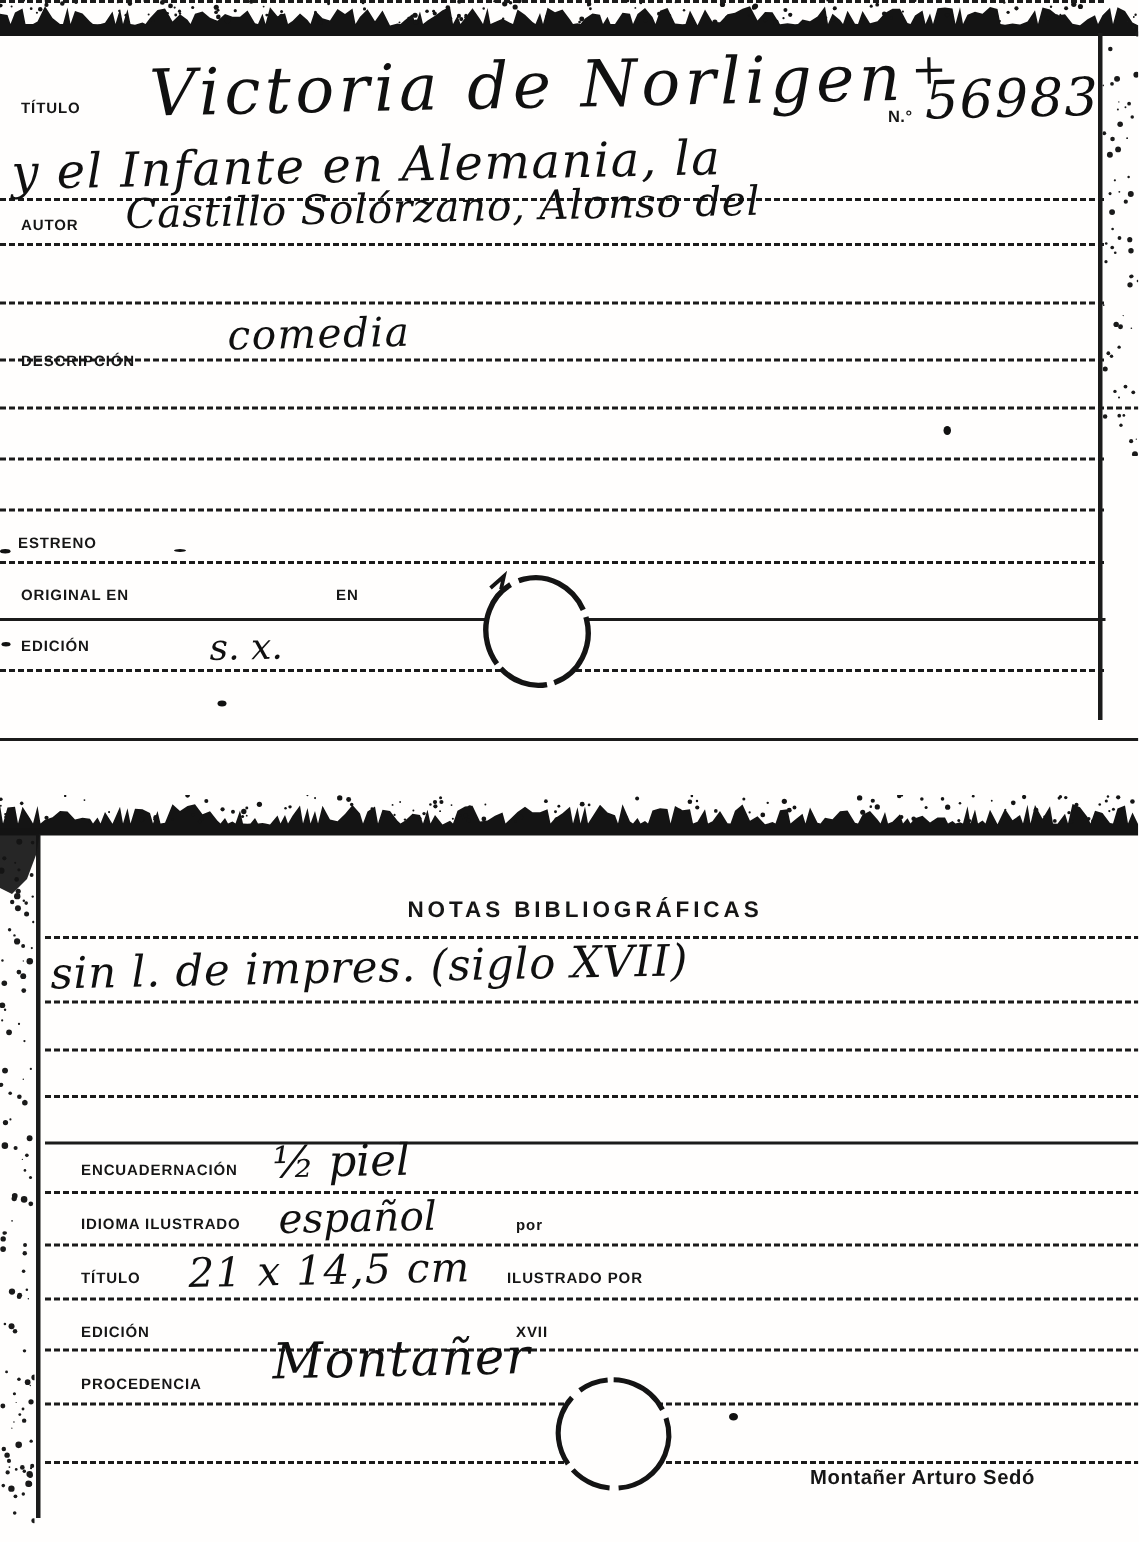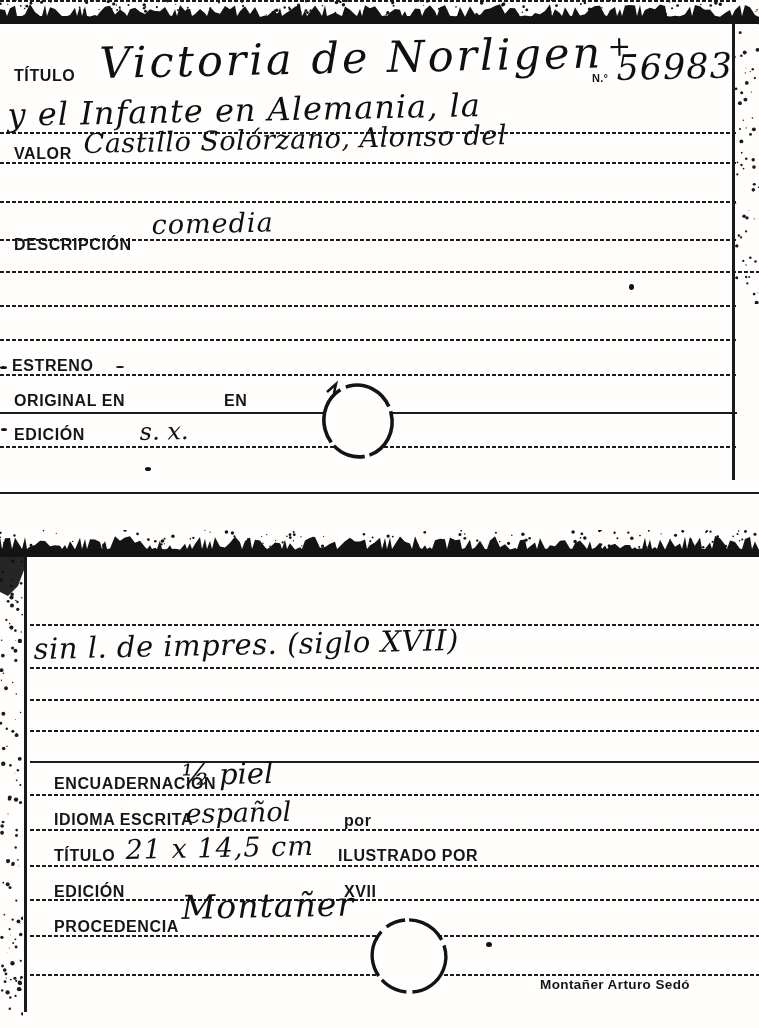--- a/index.html
+++ b/index.html
@@ -1,21 +1,21 @@
 <!DOCTYPE html>
 <html><head>
 <meta charset="utf-8">
 <style>
   html,body{margin:0;padding:0;background:#ffffff;}
   #scan{position:relative;width:759px;height:1028px;background:#fffefd;overflow:hidden;
         font-family:"Liberation Sans",sans-serif;color:#141414;}
   .line{position:absolute;height:2px;}
   .line.dot{background:repeating-linear-gradient(90deg,#1b1b1b 0 4px,transparent 4px 6px);}
   .line.solid{background:#1b1b1b;}
-  .lbl{position:absolute;font-weight:bold;font-size:16px;letter-spacing:.6px;color:#161616;white-space:nowrap;}
+  .lbl{position:absolute;font-weight:bold;font-size:10px;letter-spacing:.6px;color:#161616;white-space:nowrap;}
   .lbl.small{font-size:11px;letter-spacing:.3px;}
   .hand{position:absolute;font-family:"DejaVu Serif",serif;font-style:italic;color:#101010;
         white-space:nowrap;transform:rotate(-1.2deg);transform-origin:left bottom;}
   .vr{position:absolute;background:#1b1b1b;}
   .dotmark{position:absolute;background:#111;border-radius:50%;}
   svg{position:absolute;display:block;}
   .center{text-align:center;}
 </style>
 </head>
 <body>
@@ -225,21 +225,21 @@
       <circle cx="1.8071179398368662" cy="231.93353276324157" r="1.678694344162333" fill="#1a1a1a"></circle>
       <circle cx="15.320174224358134" cy="57.55166652498379" r="0.6532618046986227" fill="#1a1a1a"></circle>
       <circle cx="22.96514655228944" cy="3.742830755069307" r="0.5420811117357021" fill="#1a1a1a"></circle>
       <circle cx="11.30841672947091" cy="144.677783914226" r="1.2707370762111325" fill="#1a1a1a"></circle>
       <circle cx="11.074201589019133" cy="217.44364987008444" r="1.108113479943999" fill="#1a1a1a"></circle>
       <circle cx="11.165090566112237" cy="263.094389561142" r="1.2248050693538064" fill="#1a1a1a"></circle>
     </svg>
 
   <span class="lbl" style="left:14px;top:67px">TÍTULO</span>
   <span class="lbl small" style="left:592px;top:72px">N.°</span>
-  <span class="lbl" style="left:14px;top:145px">VALOR</span>
+  <span class="lbl" style="left:14px;top:145px">AUTOR</span>
   <span class="lbl" style="left:14px;top:236px">DESCRIPCIÓN</span>
   <span class="lbl" style="left:12px;top:357px">ESTRENO</span>
   <span class="lbl" style="left:14px;top:392px">ORIGINAL EN</span>
   <span class="lbl" style="left:224px;top:392px">EN</span>
   <span class="lbl" style="left:14px;top:426px">EDICIÓN</span>
 
   <span class="hand" style="left:100px;top:38px;font-size:43px;letter-spacing:3px">Victoria de Norligen</span>
   <span class="hand" style="left:608px;top:30px;font-size:28px">+</span>
   <span class="hand" style="left:617px;top:48px;font-size:35px;letter-spacing:1px">56983</span>
   <span class="hand" style="left:8px;top:96px;font-size:32px;letter-spacing:1px">y el Infante en Alemania, la</span>
@@ -499,35 +499,36 @@
       <circle cx="20.686010727978317" cy="378.55897682651835" r="1.750545240077444" fill="#1a1a1a"></circle>
       <circle cx="10.141181831313848" cy="19.21578169763823" r="0.7054682554236932" fill="#1a1a1a"></circle>
       <circle cx="2.129293859996504" cy="269.9400408332888" r="1.7959657675567855" fill="#1a1a1a"></circle>
       <circle cx="18.90743733332839" cy="309.88592162257333" r="0.48666667942268155" fill="#1a1a1a"></circle>
       <circle cx="6.796912881916814" cy="172.7905774921135" r="1.206528449434102" fill="#1a1a1a"></circle>
     </svg>
   <svg style="left:0;top:552px" width="30" height="46" viewBox="0 0 30 46">
     <path d="M0 0 L27 0 L24 18 L18 34 L8 44 L0 40 Z" fill="#141414" opacity=".92"></path>
   </svg>
 
+  <span class="lbl center" style="left:180px;top:598px;width:420px;font-size:15px;letter-spacing:2.6px">NOTAS BIBLIOGRÁFICAS</span>
 
   <div class="line dot" style="left:30px;top:624px;width:729px"></div>
   <div class="line dot" style="left:30px;top:667px;width:729px"></div>
   <div class="line dot" style="left:30px;top:699px;width:729px"></div>
   <div class="line dot" style="left:30px;top:730px;width:729px"></div>
   <div class="line solid" style="left:30px;top:761px;width:729px"></div>
   <div class="line dot" style="left:30px;top:794px;width:729px"></div>
   <div class="line dot" style="left:30px;top:829px;width:729px"></div>
   <div class="line dot" style="left:30px;top:865px;width:729px"></div>
   <div class="line dot" style="left:30px;top:899px;width:729px"></div>
   <div class="line dot" style="left:30px;top:935px;width:729px"></div>
   <div class="line dot" style="left:30px;top:974px;width:729px"></div>
 
   <span class="lbl" style="left:54px;top:775px">ENCUADERNACIÓN</span>
-  <span class="lbl" style="left:54px;top:811px">IDIOMA ESCRITA</span>
+  <span class="lbl" style="left:54px;top:811px">IDIOMA ILUSTRADO</span>
   <span class="lbl" style="left:344px;top:812px;text-transform:none">por</span>
   <span class="lbl" style="left:54px;top:847px">TÍTULO</span>
   <span class="lbl" style="left:338px;top:847px">ILUSTRADO POR</span>
   <span class="lbl" style="left:54px;top:883px">EDICIÓN</span>
   <span class="lbl" style="left:344px;top:883px">XVII</span>
   <span class="lbl" style="left:54px;top:918px">PROCEDENCIA</span>
 
   <span class="hand" style="left:34px;top:632px;font-size:29px;letter-spacing:.5px">sin l. de impres. (siglo XVII)</span>
   <span class="hand" style="left:182px;top:758px;font-size:29px">½ piel</span>
   <span class="hand" style="left:186px;top:798px;font-size:27px">español</span>

